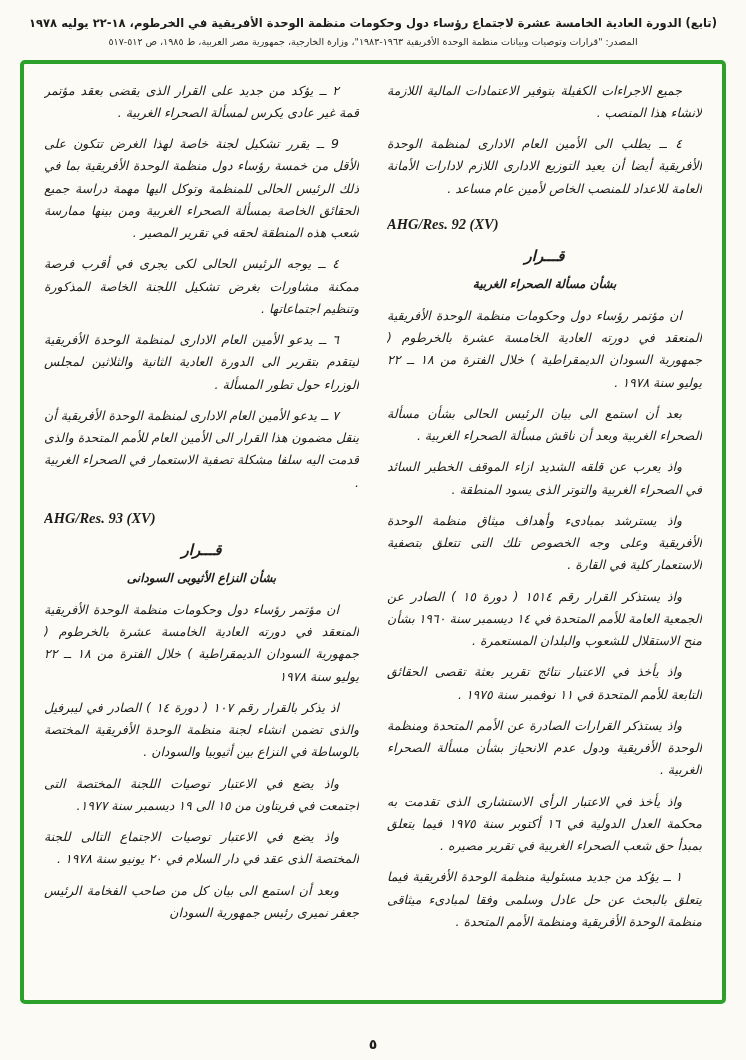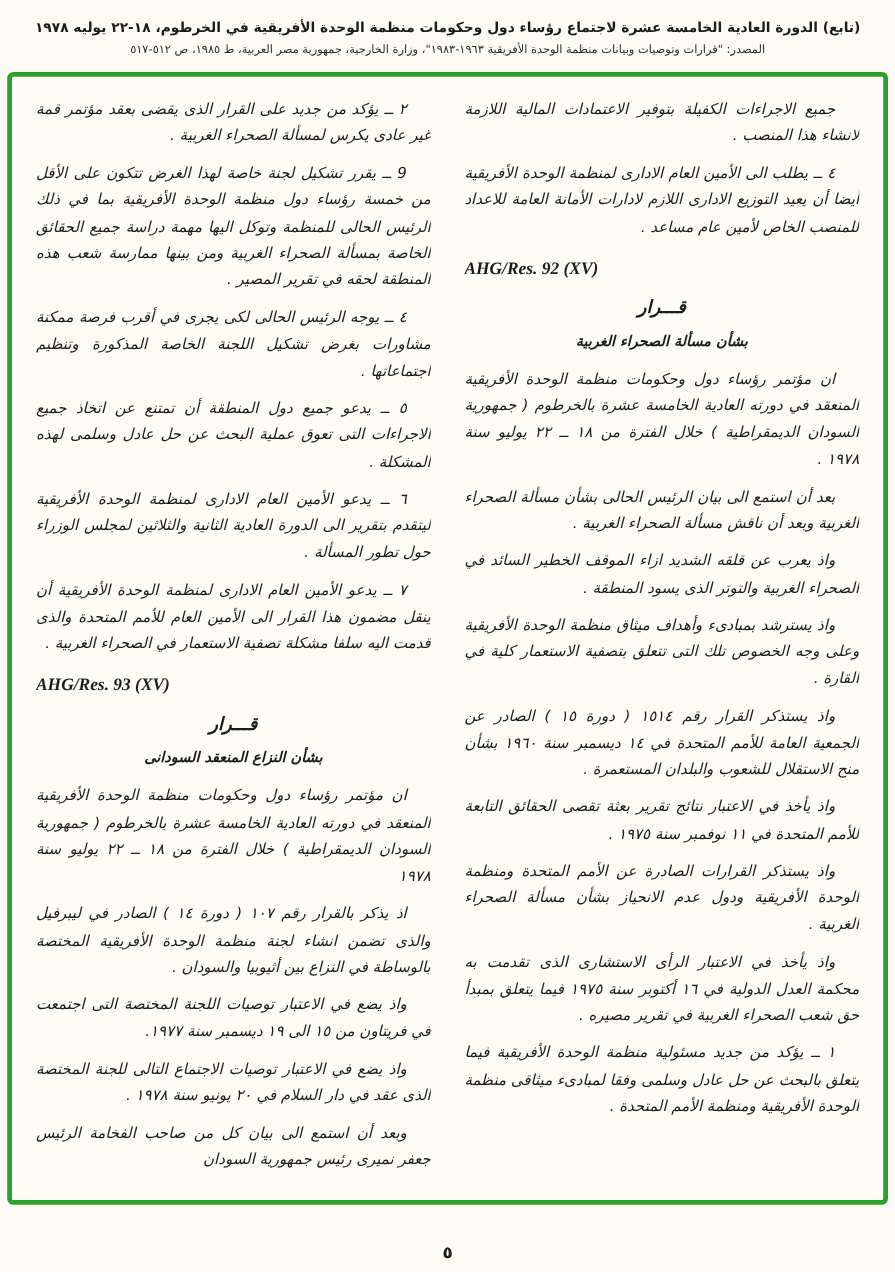--- a/index.html
+++ b/index.html
@@ -4,21 +4,21 @@
 <style>
   html,body{margin:0;padding:0;}
   body{
     width:746px;height:1060px;
     background:#fbfaf4;
     font-family:"DejaVu Sans",sans-serif;
     color:#1c1c1c;
     overflow:hidden;
     position:relative;
   }
-  .page{width:746px;height:1060px;box-sizing:border-box;padding:14px 6px 0;}
+  .page{width:746px;height:1060px;box-sizing:border-box;padding:14px 20px 0;}
   .page-header{direction:rtl;text-align:center;margin:0 4px 10px;}
   .header-line1{font-size:11.5px;font-weight:bold;line-height:1.6;}
   .header-line2{font-size:9.5px;line-height:1.6;color:#2a2a2a;margin-top:2px;}
   .frame{
     height:944px;box-sizing:border-box;
     border:4px solid #2ba02b;border-radius:5px;
     padding:16px 20px;
     display:flex;flex-direction:row;direction:rtl;gap:28px;
     background:#fcfbf6;
     overflow:hidden;
@@ -76,26 +76,25 @@
       <p class="body">واذ يأخذ في الاعتبار نتائج تقرير بعثة تقصى الحقائق التابعة للأمم المتحدة في ١١ نوفمبر سنة ١٩٧٥ .</p>
       <p class="body">واذ يستذكر القرارات الصادرة عن الأمم المتحدة ومنظمة الوحدة الأفريقية ودول عدم الانحياز بشأن مسألة الصحراء الغربية .</p>
       <p class="body">واذ يأخذ في الاعتبار الرأى الاستشارى الذى تقدمت به محكمة العدل الدولية في ١٦ أكتوبر سنة ١٩٧٥ فيما يتعلق بمبدأ حق شعب الصحراء الغربية في تقرير مصيره .</p>
       <p class="body">١ ــ يؤكد من جديد مسئولية منظمة الوحدة الأفريقية فيما يتعلق بالبحث عن حل عادل وسلمى وفقا لمبادىء ميثاقى منظمة الوحدة الأفريقية ومنظمة الأمم المتحدة .</p>
     </div>
 
     <div class="col">
       <p class="body">٢ ــ يؤكد من جديد على القرار الذى يقضى بعقد مؤتمر قمة غير عادى يكرس لمسألة الصحراء الغربية .</p>
       <p class="body">9 ــ يقرر تشكيل لجنة خاصة لهذا الغرض تتكون على الأقل من خمسة رؤساء دول منظمة الوحدة الأفريقية بما في ذلك الرئيس الحالى للمنظمة وتوكل اليها مهمة دراسة جميع الحقائق الخاصة بمسألة الصحراء الغربية ومن بينها ممارسة شعب هذه المنطقة لحقه في تقرير المصير .</p>
       <p class="body">٤ ــ يوجه الرئيس الحالى لكى يجرى في أقرب فرصة ممكنة مشاورات بغرض تشكيل اللجنة الخاصة المذكورة وتنظيم اجتماعاتها .</p>
-      <p class="body">٥ ــ يدعو جميع دول المنطقة أن تمتنع عن اتخاذ جميع الاجراءات التى تعوق عملية البحث عن حل عادل وسلمى لهذه المشكلة .</p>
       <p class="body">٦ ــ يدعو الأمين العام الادارى لمنظمة الوحدة الأفريقية ليتقدم بتقرير الى الدورة العادية الثانية والثلاثين لمجلس الوزراء حول تطور المسألة .</p>
       <p class="body">٧ ــ يدعو الأمين العام الادارى لمنظمة الوحدة الأفريقية أن ينقل مضمون هذا القرار الى الأمين العام للأمم المتحدة والذى قدمت اليه سلفا مشكلة تصفية الاستعمار في الصحراء الغربية .</p>
       <p class="res-code">AHG/Res. 93 (XV)</p>
       <p class="res-title">قـــرار</p>
-      <p class="res-subject">بشأن النزاع المنعقد السودانى</p>
+      <p class="res-subject">بشأن النزاع الأثيوبى السودانى</p>
       <p class="body">ان مؤتمر رؤساء دول وحكومات منظمة الوحدة الأفريقية المنعقد في دورته العادية الخامسة عشرة بالخرطوم ( جمهورية السودان الديمقراطية ) خلال الفترة من ١٨ ــ ٢٢ يوليو سنة ١٩٧٨</p>
       <p class="body">اذ يذكر بالقرار رقم ١٠٧ ( دورة ١٤ ) الصادر في ليبرفيل والذى تضمن انشاء لجنة منظمة الوحدة الأفريقية المختصة بالوساطة في النزاع بين أثيوبيا والسودان .</p>
       <p class="body">واذ يضع في الاعتبار توصيات اللجنة المختصة التى اجتمعت في فريتاون من ١٥ الى ١٩ ديسمبر سنة ١٩٧٧.</p>
       <p class="body">واذ يضع في الاعتبار توصيات الاجتماع التالى للجنة المختصة الذى عقد في دار السلام في ٢٠ يونيو سنة ١٩٧٨ .</p>
       <p class="body">وبعد أن استمع الى بيان كل من صاحب الفخامة الرئيس جعفر نميرى رئيس جمهورية السودان</p>
     </div>
 
   </div>
 
   <div class="page-number">٥</div>

